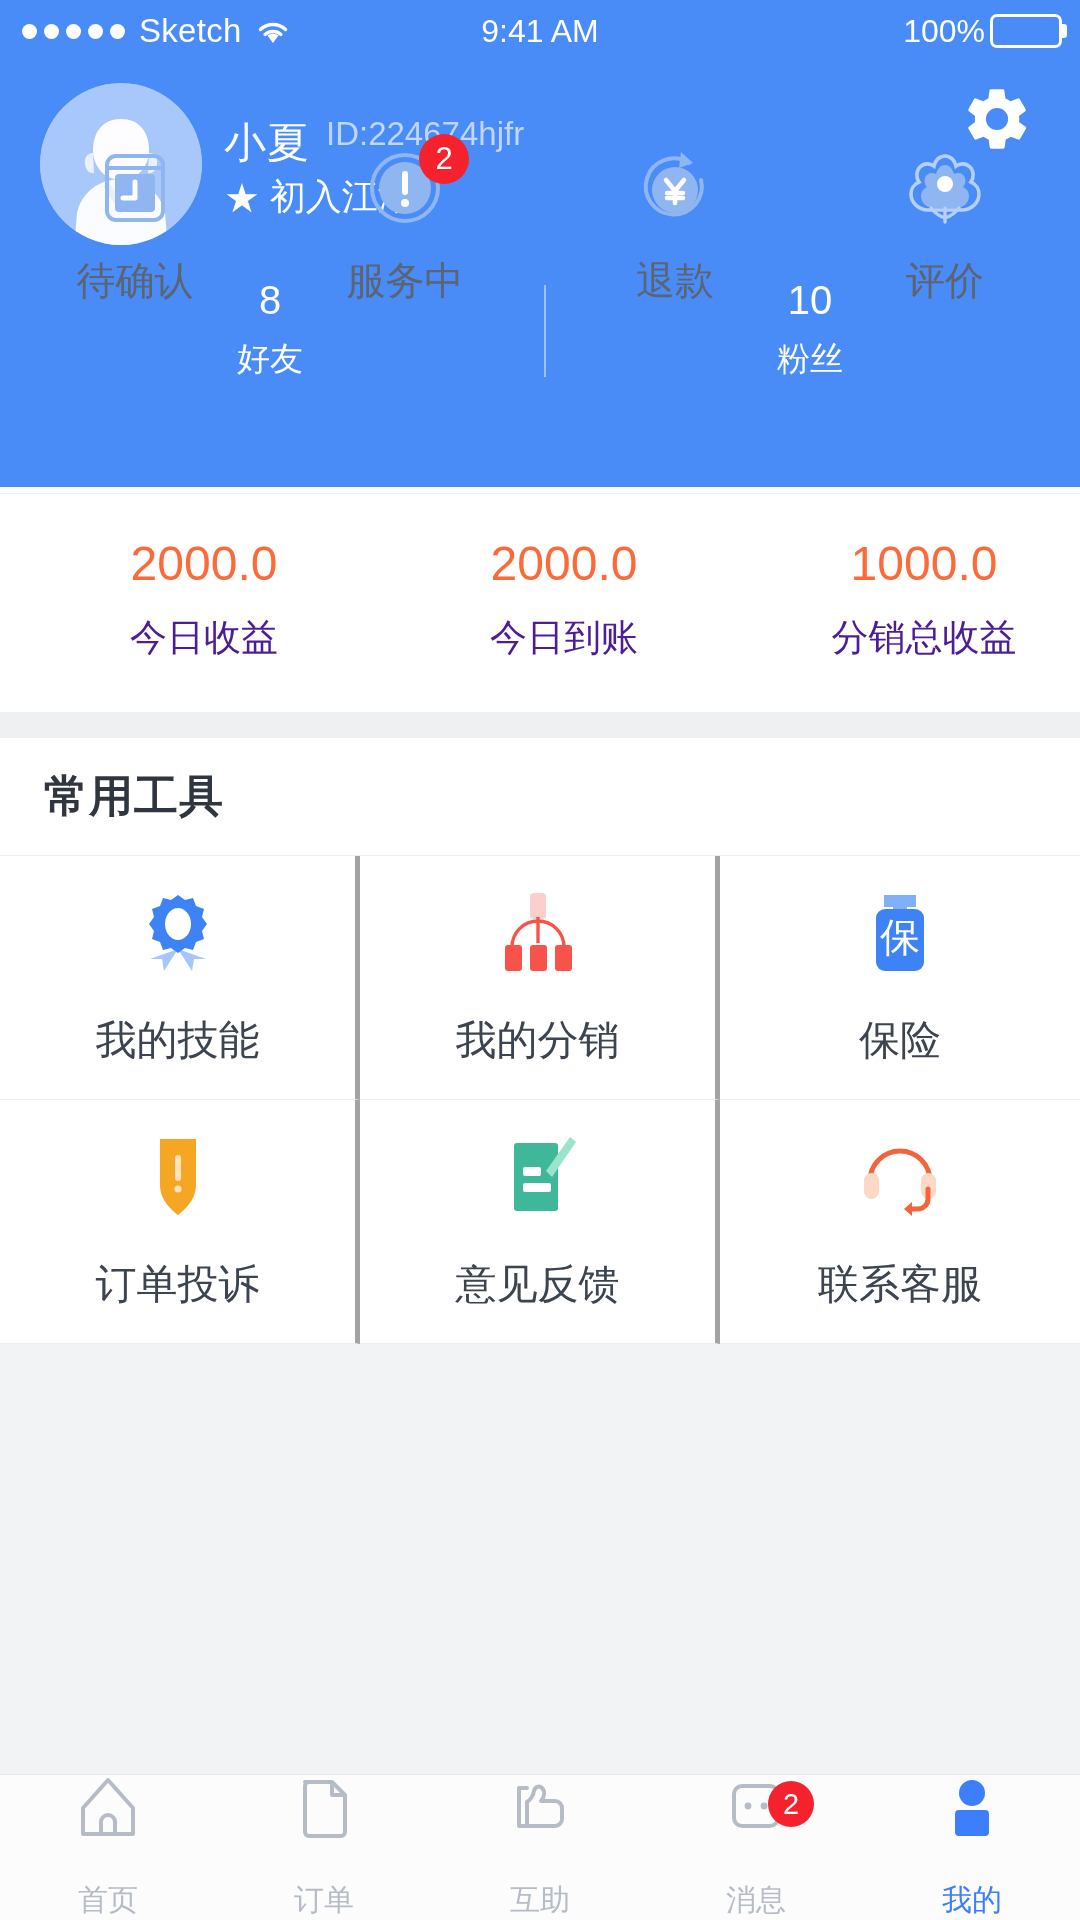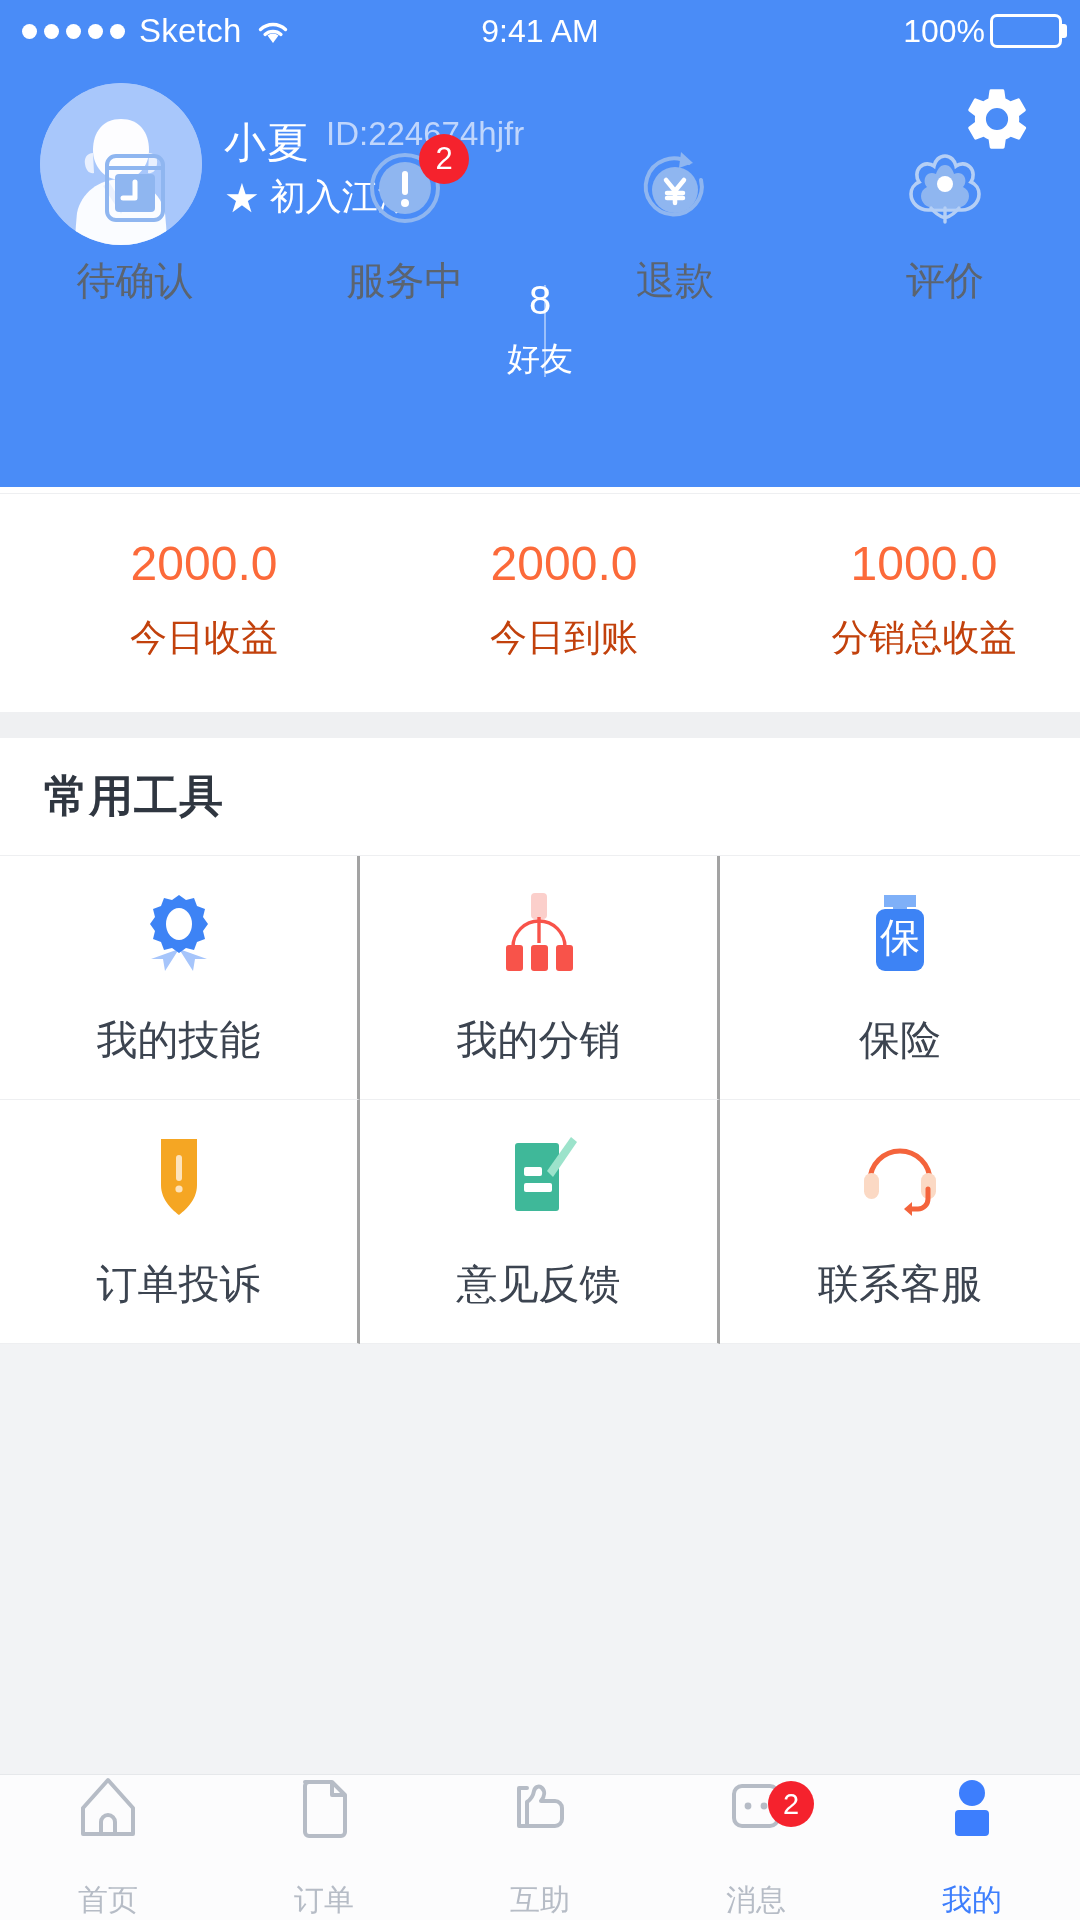--- a/index.html
+++ b/index.html
@@ -90,27 +90,27 @@
     min-width:50px; height:50px; border-radius:25px; background:#f5222d; color:#fff;
     font-size:31px; display:flex; align-items:center; justify-content:center; padding:0 12px;
   }
 
   .gap{ height:26px; background:#eff0f2; width:1080px; }
 
   
   .wallet{ height:218px; display:flex; align-items:flex-start; padding-top:42px; }
   .wcell{ flex:1; display:flex; flex-direction:column; align-items:center; gap:22px;padding-left:48px; }
   .wval{ font-size:48px; color:#fc6a3a; font-weight:400; }
-  .wlab{ font-size:37px; color:#c2410c; }
+  .wlab{ font-size:37px; color:#4c1d95; }
 
   
   .tools{ display:grid; grid-template-columns:repeat(3,1fr); }
   .tcell{
     height:244px; display:flex; flex-direction:column; align-items:center; justify-content:center; gap:34px;
-    border-right:3px solid #a3a3a3; border-bottom:1px solid #eeeff1;
+    border-right:5px solid #a3a3a3; border-bottom:1px solid #eeeff1;
   }
   .tcell:nth-child(3n){ border-right:none; }
   .ticon{ width:92px; height:92px; display:flex; align-items:center; justify-content:center; }
   .tlabel{ font-size:41px; color:#3c4450; }
 
   
   .tabbar{
     position:absolute; left:0; bottom:0; width:1080px; height:146px; background:#fcfcfd;
     border-top:1px solid #e6e8eb; display:flex;
   }
@@ -181,20 +181,24 @@
     <div class="badge-line">
       <span class="star">★</span>
       <span class="btitle">初入江湖</span>
     </div>
 
     <div class="stats">
       <div class="stat">
         <span class="v">8</span>
         <span class="l">好友</span>
       </div>
+      <div class="stat">
+        <span class="v">10</span>
+        <span class="l">粉丝</span>
+      </div>
     </div>
     <div class="stat-div"></div>
   </div>
 
   <div class="card">
     <div class="sec-head">
       <span class="sec-title">我的订单</span>
       <span class="sec-more">
         <span class="t">查看全部</span>
         <span class="chev">

